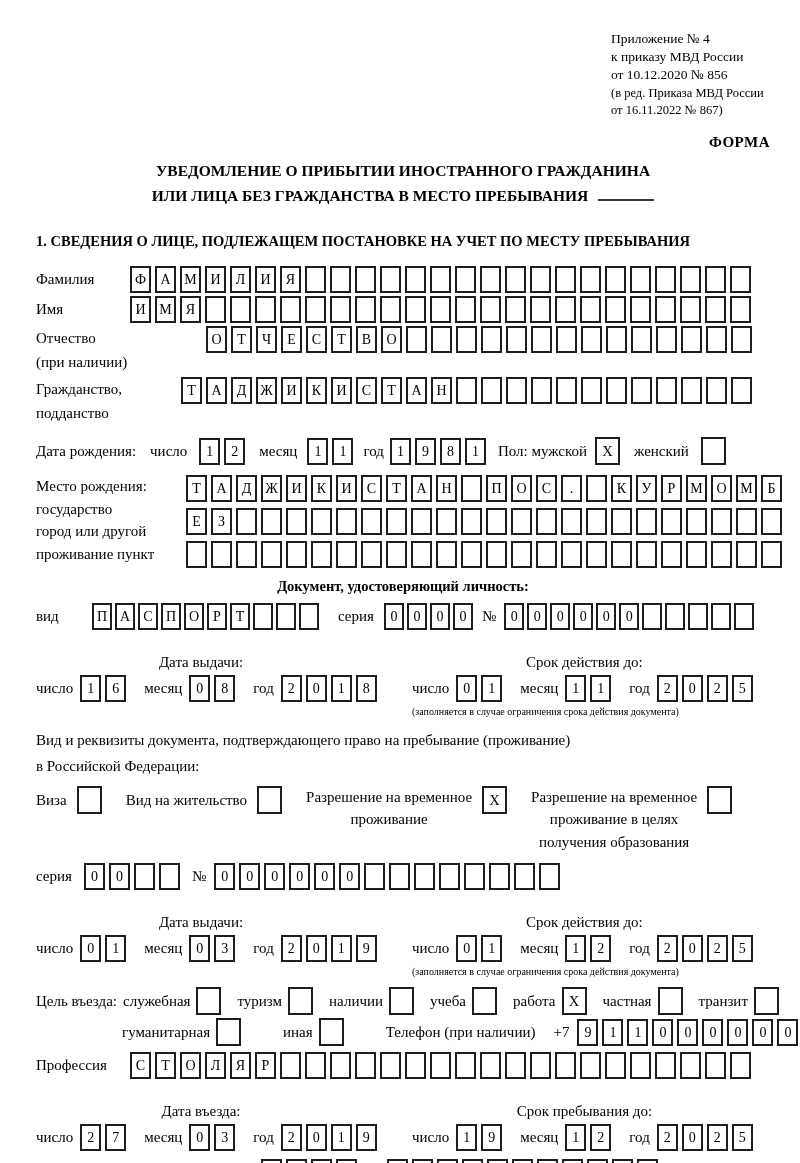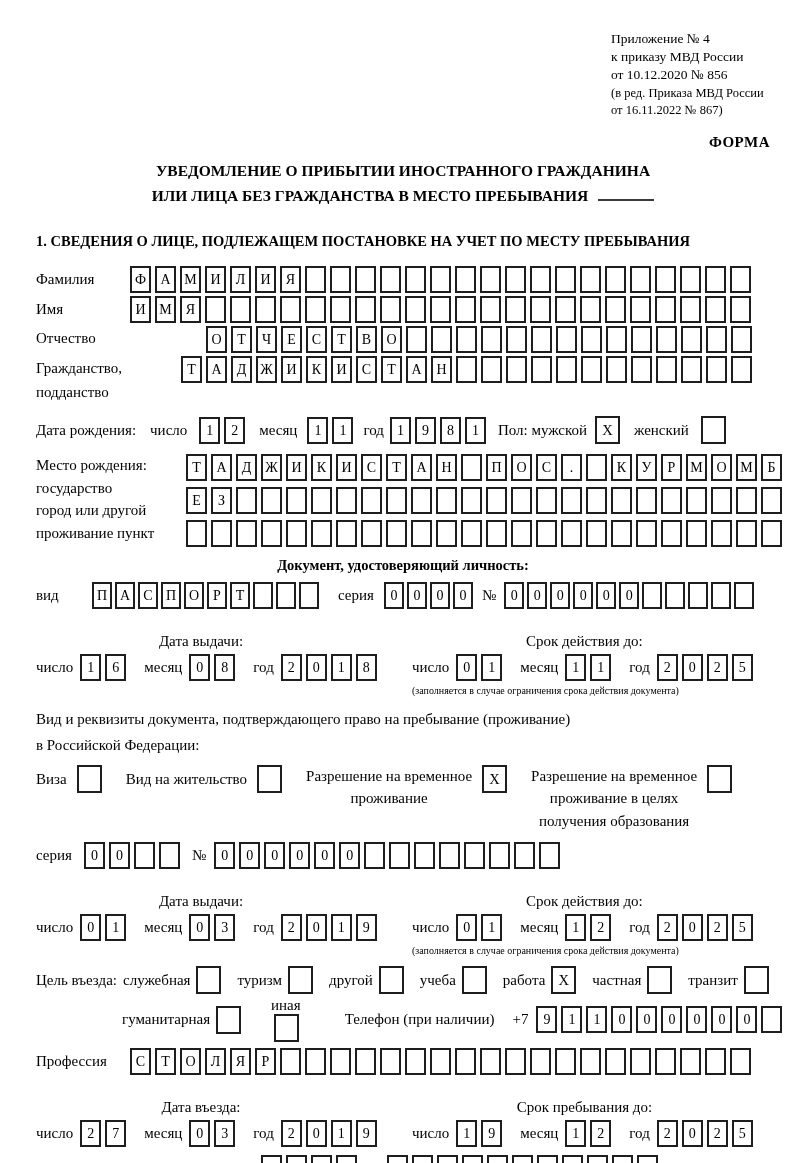--- a/index.html
+++ b/index.html
@@ -120,20 +120,21 @@
         <span class="cell"></span>
         <span class="cell"></span>
         <span class="cell"></span>
         <span class="cell"></span>
       </span>
   </div>
 
   <div class="row top">
     <span class="lbl w170 lbl2">
       <div>Отчество</div>
+      <div>(при наличии)</div>
     </span>
     <span class="cells">
         <span class="cell">О</span>
         <span class="cell">Т</span>
         <span class="cell">Ч</span>
         <span class="cell">Е</span>
         <span class="cell">С</span>
         <span class="cell">Т</span>
         <span class="cell">В</span>
         <span class="cell">О</span>
@@ -497,21 +498,21 @@
     <span class="lbl" style="margin-right:6px;">Цель въезда:</span>
     <span class="opt">
       <span class="one">служебная</span>
       <span class="cell checkbox"></span>
     </span>
     <span class="opt">
       <span class="one">туризм</span>
       <span class="cell checkbox"></span>
     </span>
     <span class="opt">
-      <span class="one">другой</span>
+      <span class="one">наличии</span>
       <span class="cell checkbox"></span>
     </span>
     <span class="opt">
       <span class="one">учеба</span>
       <span class="cell checkbox"></span>
     </span>
     <span class="opt">
       <span class="one">работа</span>
       <span class="cell checkbox">X</span>
     </span>
@@ -523,21 +524,21 @@
       <span class="one">транзит</span>
       <span class="cell checkbox"></span>
     </span>
   </div>
 
   <div class="row purpose">
     <span class="opt" style="margin-left:86px;">
       <span class="one">гуманитарная</span>
       <span class="cell checkbox"></span>
     </span>
-    <span class="opt" style="margin-left:14px;flex-direction:column;">
+    <span class="opt" style="margin-left:26px;">
       <span class="one">иная</span>
       <span class="cell checkbox"></span>
     </span>
     <span class="lbl" style="margin:0 18px 0 26px;">Телефон (при наличии)</span>
     <span class="lbl" style="margin-right:8px;">+7</span>
     <span class="cells">
         <span class="cell">9</span>
         <span class="cell">1</span>
         <span class="cell">1</span>
         <span class="cell">0</span>

